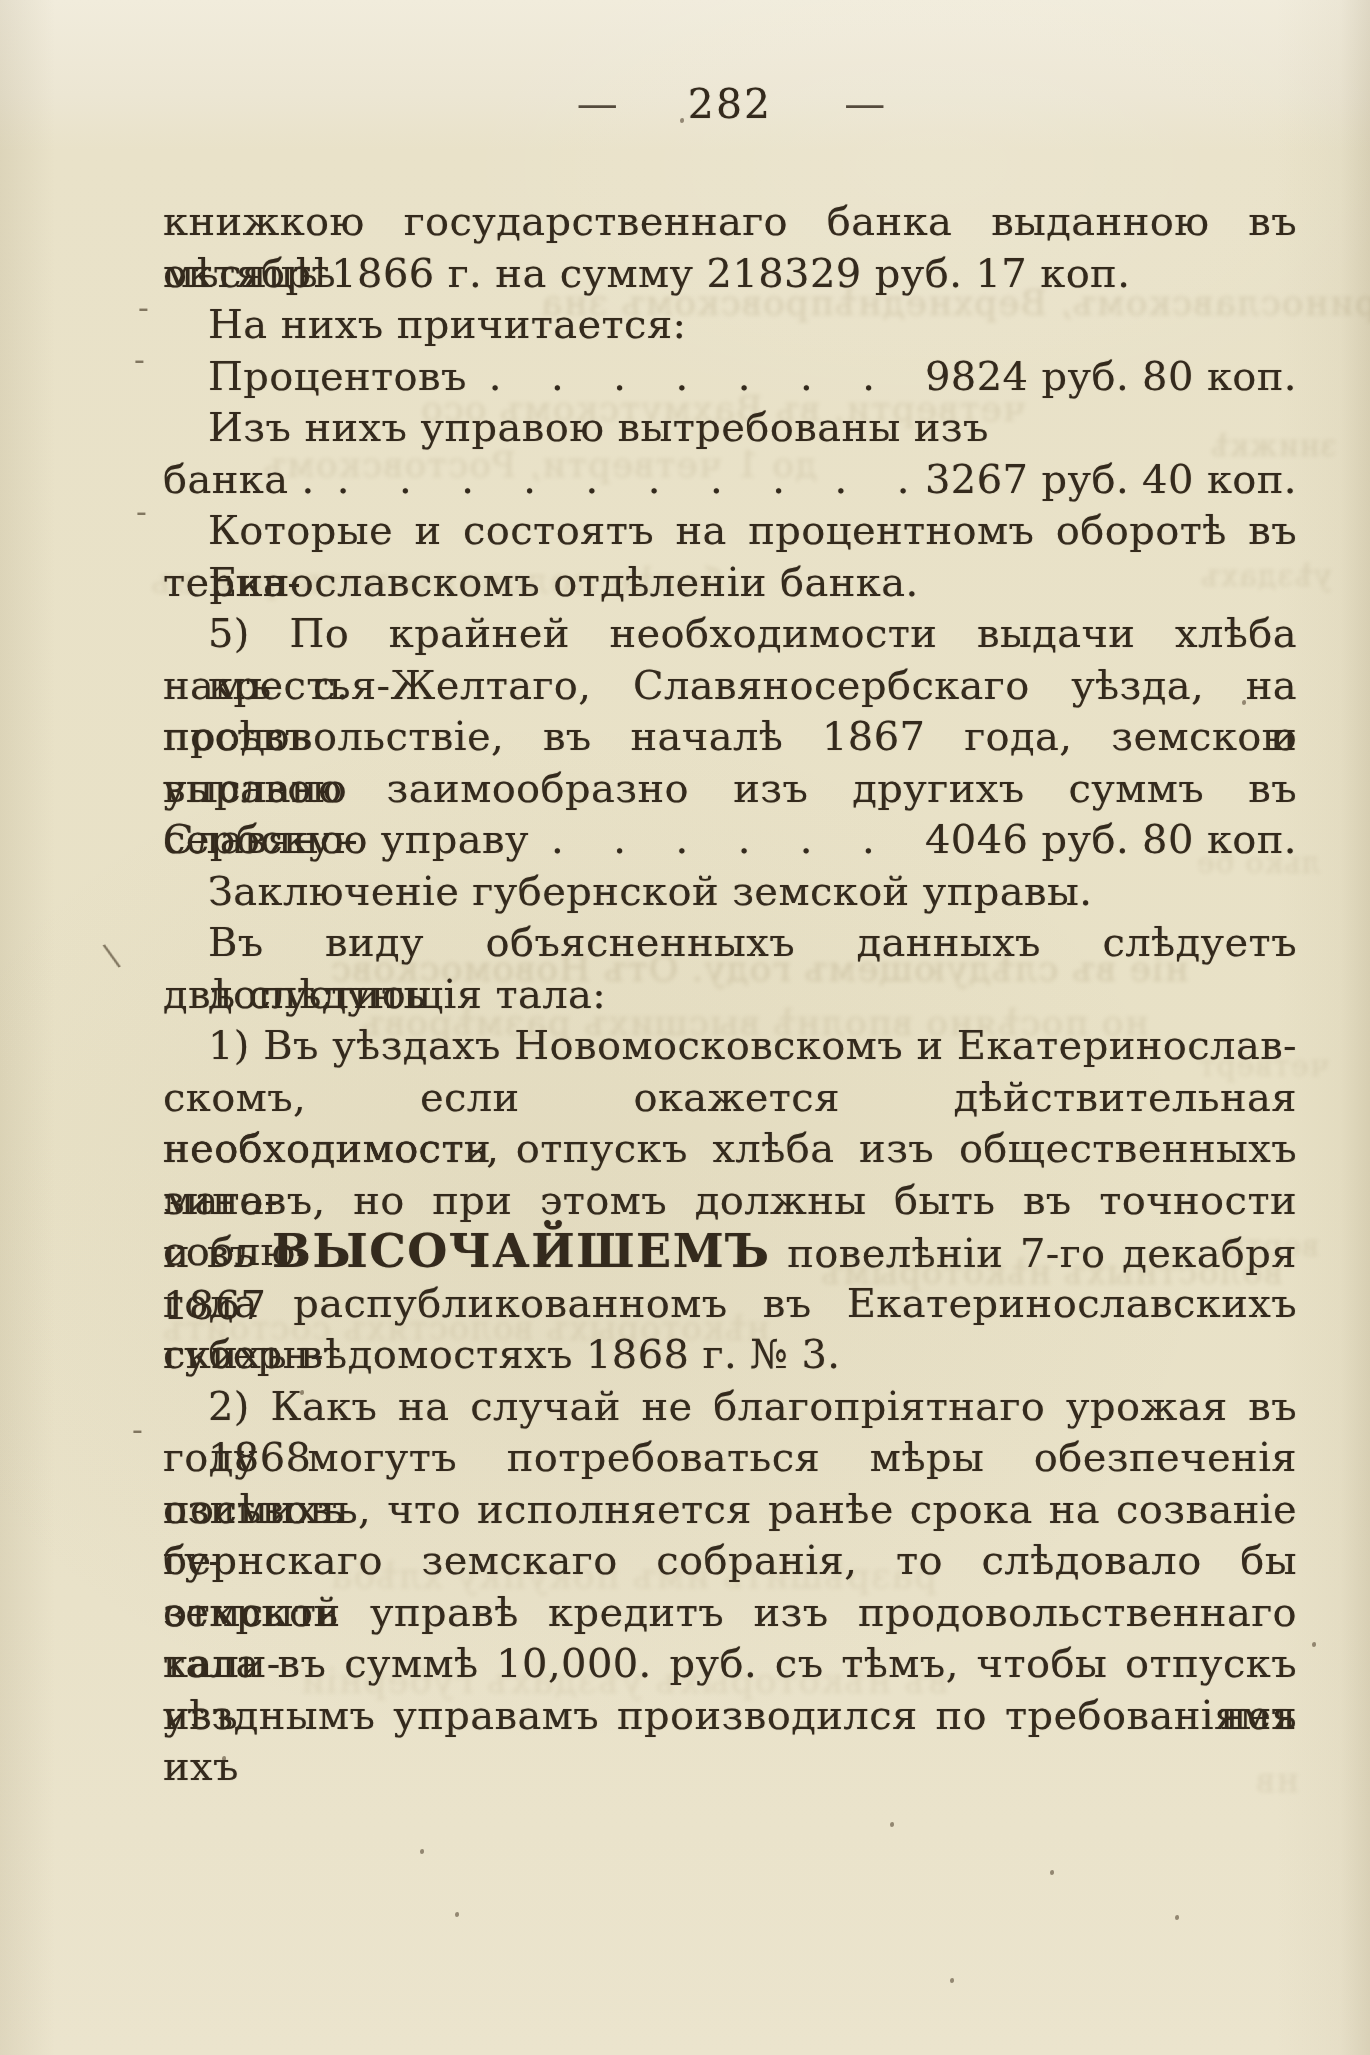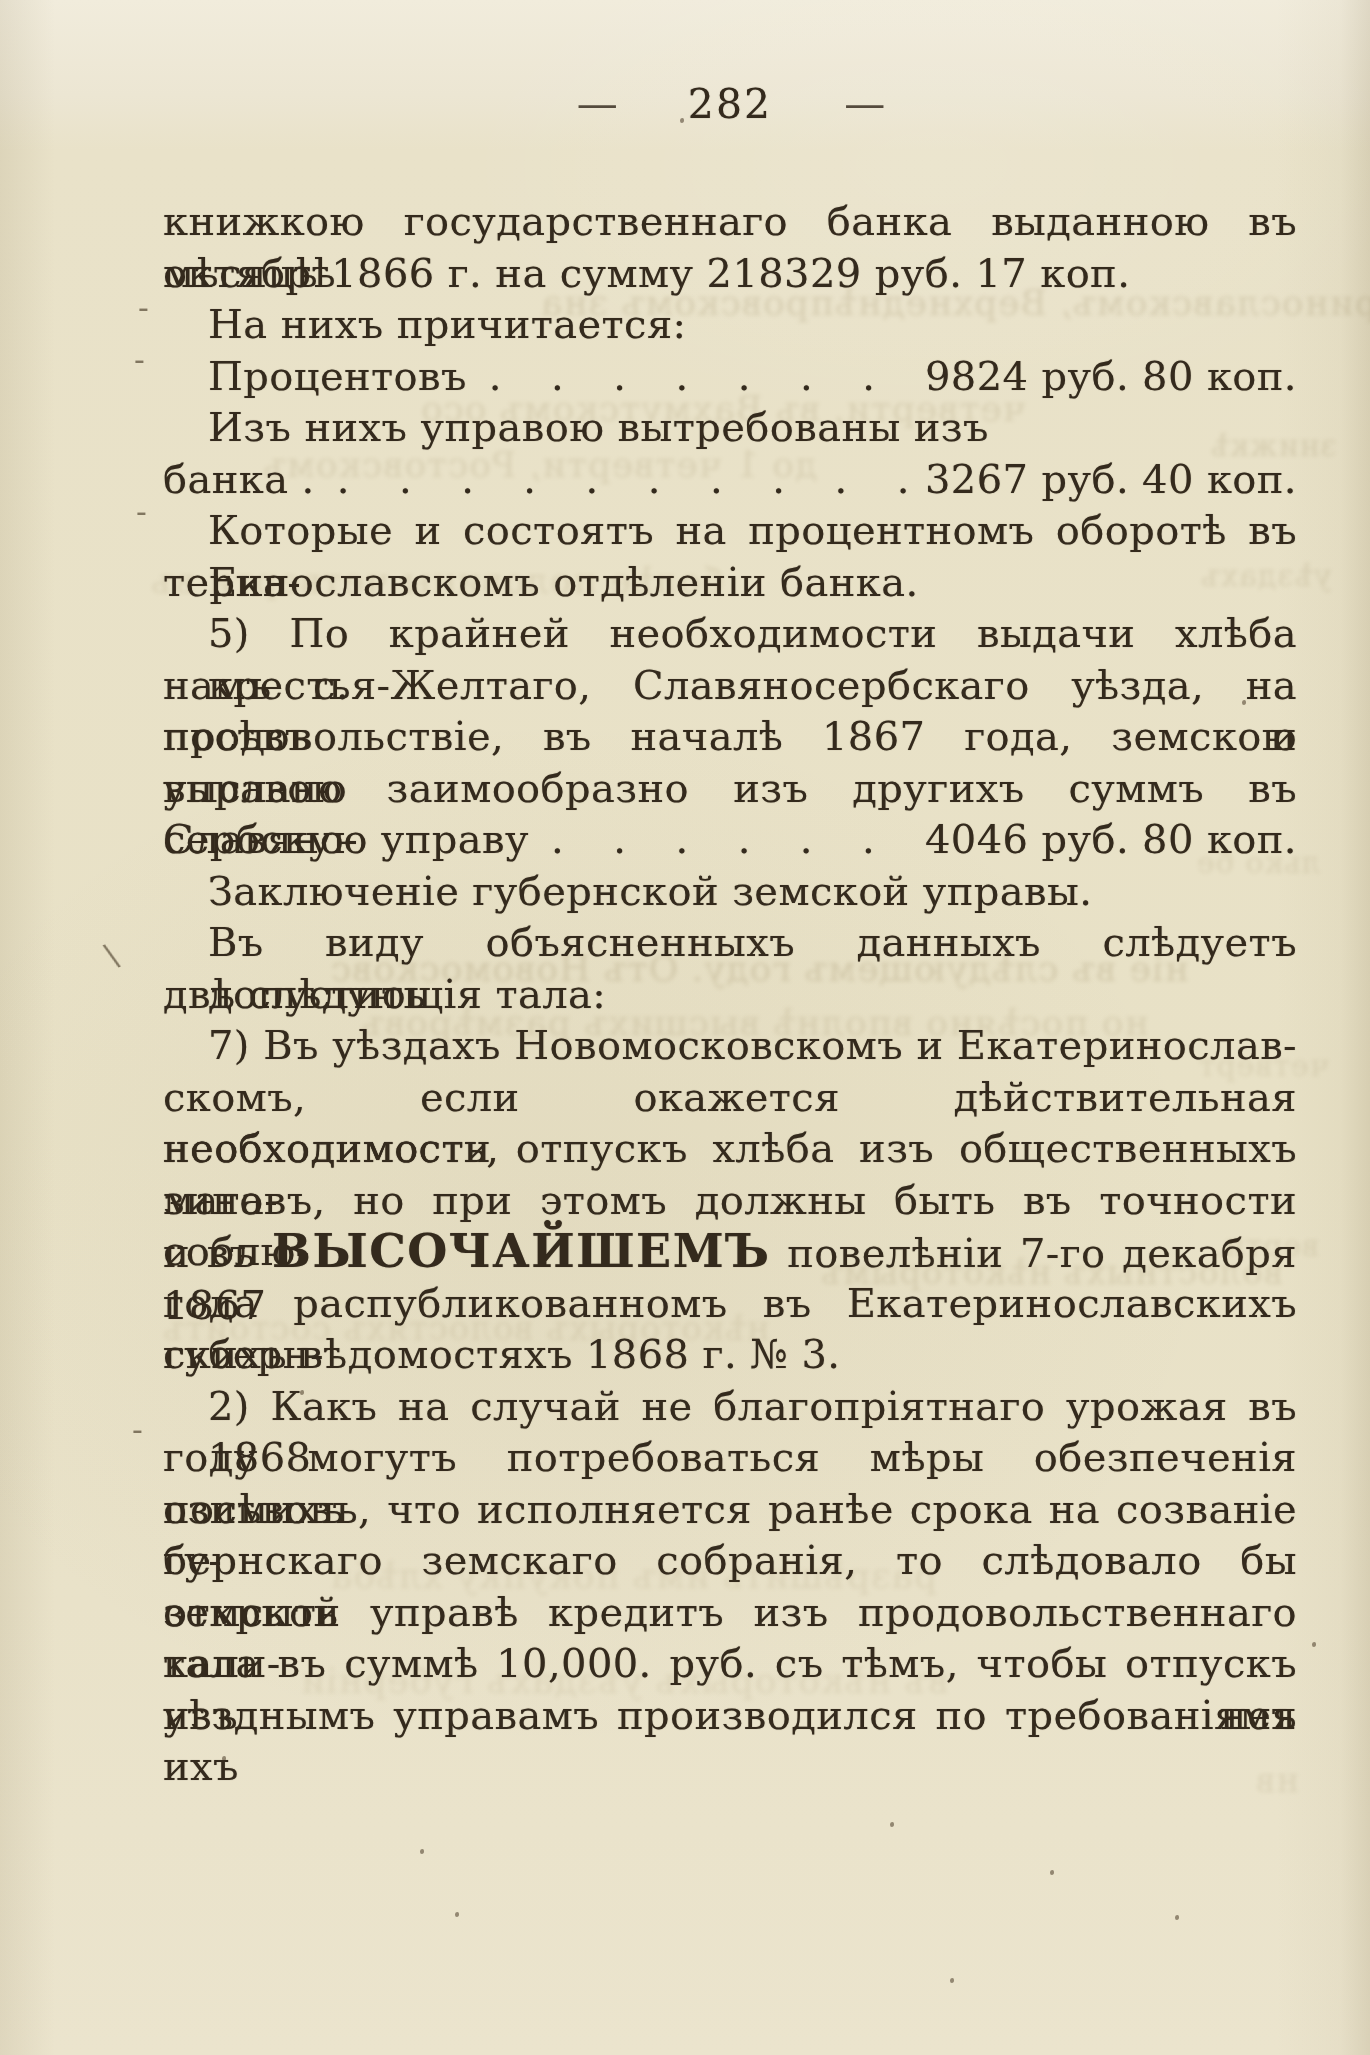--- a/index.html
+++ b/index.html
@@ -117,21 +117,21 @@
       <div class="line just">продовольствіе, въ началѣ 1867 года, земскою управою</div>
       <div class="line just">выслано заимообразно изъ другихъ суммъ въ Славяно-</div>
       <div class="line amt">
         <span class="lbl">сербскую управу</span>
         <span class="dots">. . . . . . . .</span>
         <span class="sum">4046 руб. 80 коп.</span>
       </div>
       <div class="line ind">Заключеніе губернской земской управы.</div>
       <div class="line ind just">Въ виду объясненныхъ данныхъ слѣдуетъ допустить</div>
       <div class="line">двѣ слѣдующія тала:</div>
-      <div class="line ind just">7) Въ уѣздахъ Новомосковскомъ и Екатеринослав-</div>
+      <div class="line ind just">1) Въ уѣздахъ Новомосковскомъ и Екатеринослав-</div>
       <div class="line just">скомъ, если окажется дѣйствительная необходимость,</div>
       <div class="line just">необходимости отпускъ хлѣба изъ общественныхъ мага-</div>
       <div class="line just">зиновъ, но при этомъ должны быть въ точности соблю-</div>
       <div class="line just"><span>и въ </span><span class="vys">ВЫСОЧАЙШЕМЪ</span><span> повелѣніи 7-го декабря 1867</span></div>
       <div class="line just">года распубликованномъ въ Екатеринославскихъ губерн-</div>
       <div class="line">скихъ вѣдомостяхъ 1868 г. № 3.</div>
       <div class="line ind just">2) Какъ на случай не благопріятнаго урожая въ 1868</div>
       <div class="line just">году могутъ потребоваться мѣры обезпеченія озимихъ</div>
       <div class="line just">посѣвовъ, что исполняется ранѣе срока на созваніе гу-</div>
       <div class="line just">бернскаго земскаго собранія, то слѣдовало бы открыть</div>

